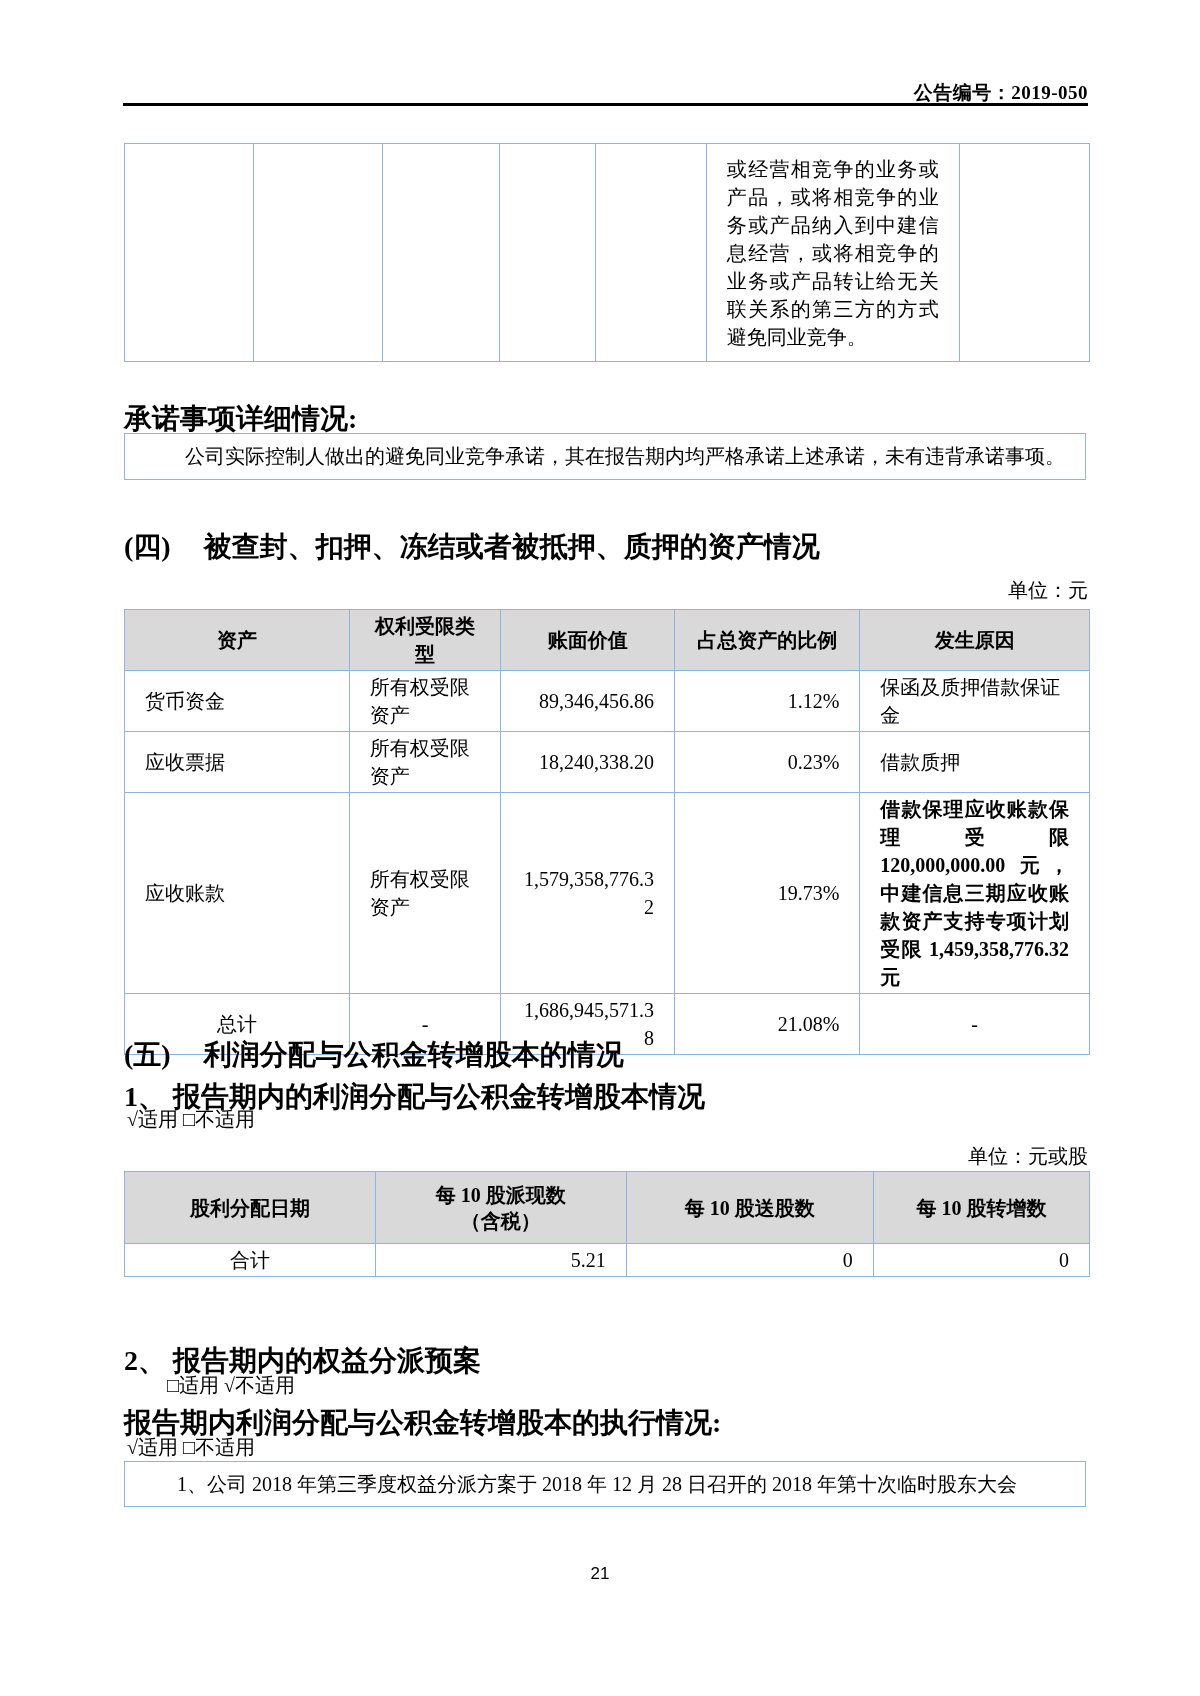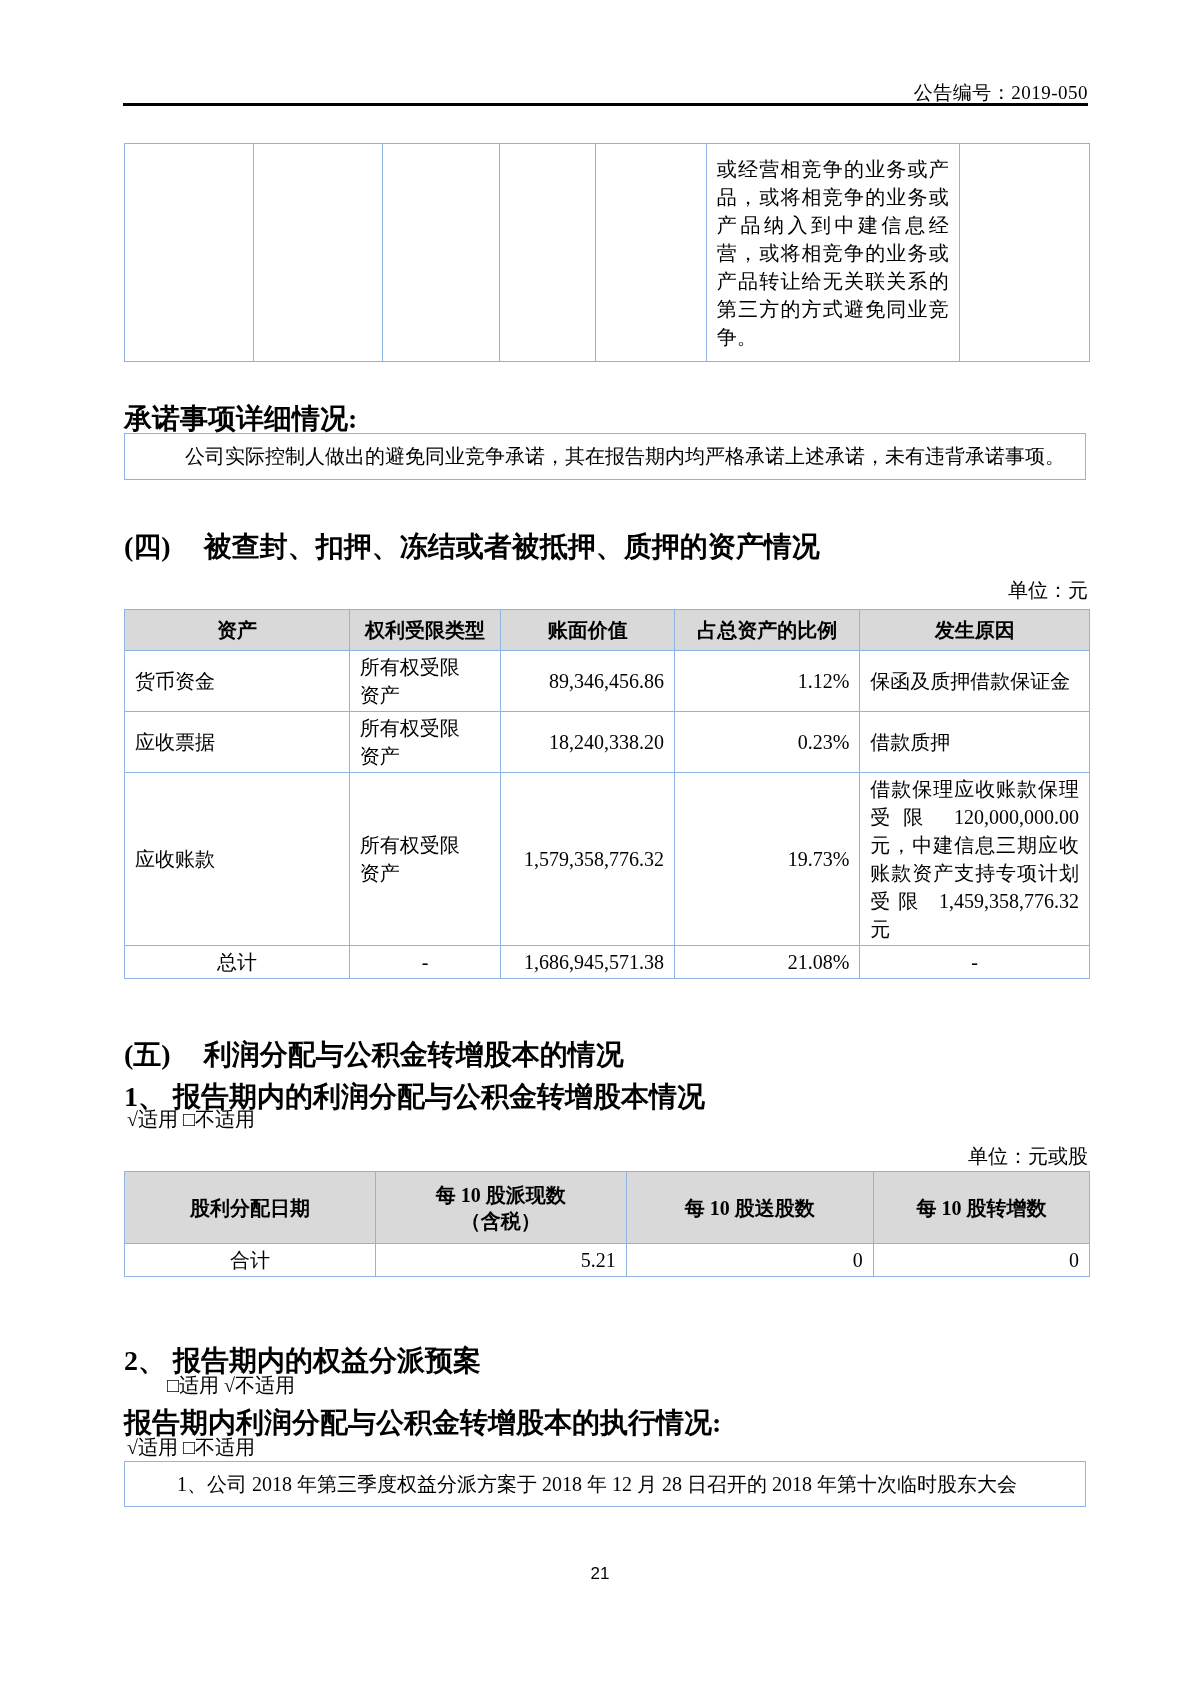--- a/index.html
+++ b/index.html
@@ -3,28 +3,28 @@
 <meta charset="utf-8">
 <style>
   html,body { margin:0; padding:0; background:#ffffff; }
   .page {
     position:relative; width:1200px; height:1696px; background:#ffffff;
     font-family:"Liberation Serif", serif; color:#000; overflow:hidden;
   }
   .abs { position:absolute; }
 
   
-  .doc-number { top:80px; right:112px; font-size:19px; letter-spacing:0.5px; }
+  .doc-number { top:80px; right:112px; font-size:19px; letter-spacing:0.5px;font-weight:bold; }
   .header-rule { top:103px; left:123px; width:965px; height:3px; background:#000; }
 
   
   table.tbl { border-collapse:collapse; table-layout:fixed; width:100%; }
   table.tbl td {
     border:1px solid #8EB4E3; font-size:20px; line-height:28px;
-    padding:2px 10px; vertical-align:middle; word-break:break-word;
+    padding:2px 20px; vertical-align:middle; word-break:break-word;
   }
   td.th { background:#D9D9D9; font-weight:bold; text-align:center; }
 
   
   .carry-wrap { top:143px; left:124px; width:966px; }
   .carry-wrap td { vertical-align:top; }
   td.competition {
     text-align:justify; text-justify:inter-ideograph;
     line-height:30.5px; padding:5px 9px; height:213px; font-size:20px;
   }
@@ -45,21 +45,21 @@
   
   .asset-wrap { top:609px; left:124px; width:966px; }
   .asset-wrap tr.hrow  { height:41px; }
   .asset-wrap tr.r1    { height:56px; }
   .asset-wrap tr.r2    { height:58px; }
   .asset-wrap tr.r3    { height:168px; }
   .asset-wrap tr.rtot  { height:30px; }
   .type-wrap { display:inline-block; width:104px; text-align:left; vertical-align:middle; }
   td.num  { text-align:right; padding-right:12px; }
   td.ctr  { text-align:center; }
-  td.reason-long { text-align:justify; text-justify:inter-ideograph; line-height:31px; padding:6px 10px; }
+  td.reason-long { text-align:justify; text-justify:inter-ideograph; line-height:31px; padding:6px 10px;font-weight:bold; }
 
   .s5-heading   { top:1036px; left:124px; }
   .sub1-title   { top:1078px; left:124px; }
   .sub1-applic  { top:1106px; left:127px; }
   .sub1-unit    { top:1143px; right:112px; }
 
   
   .div-wrap { top:1171px; left:124px; width:966px; }
   .div-wrap tr.hrow { height:72px; }
   .div-wrap tr.drow { height:29px; }

